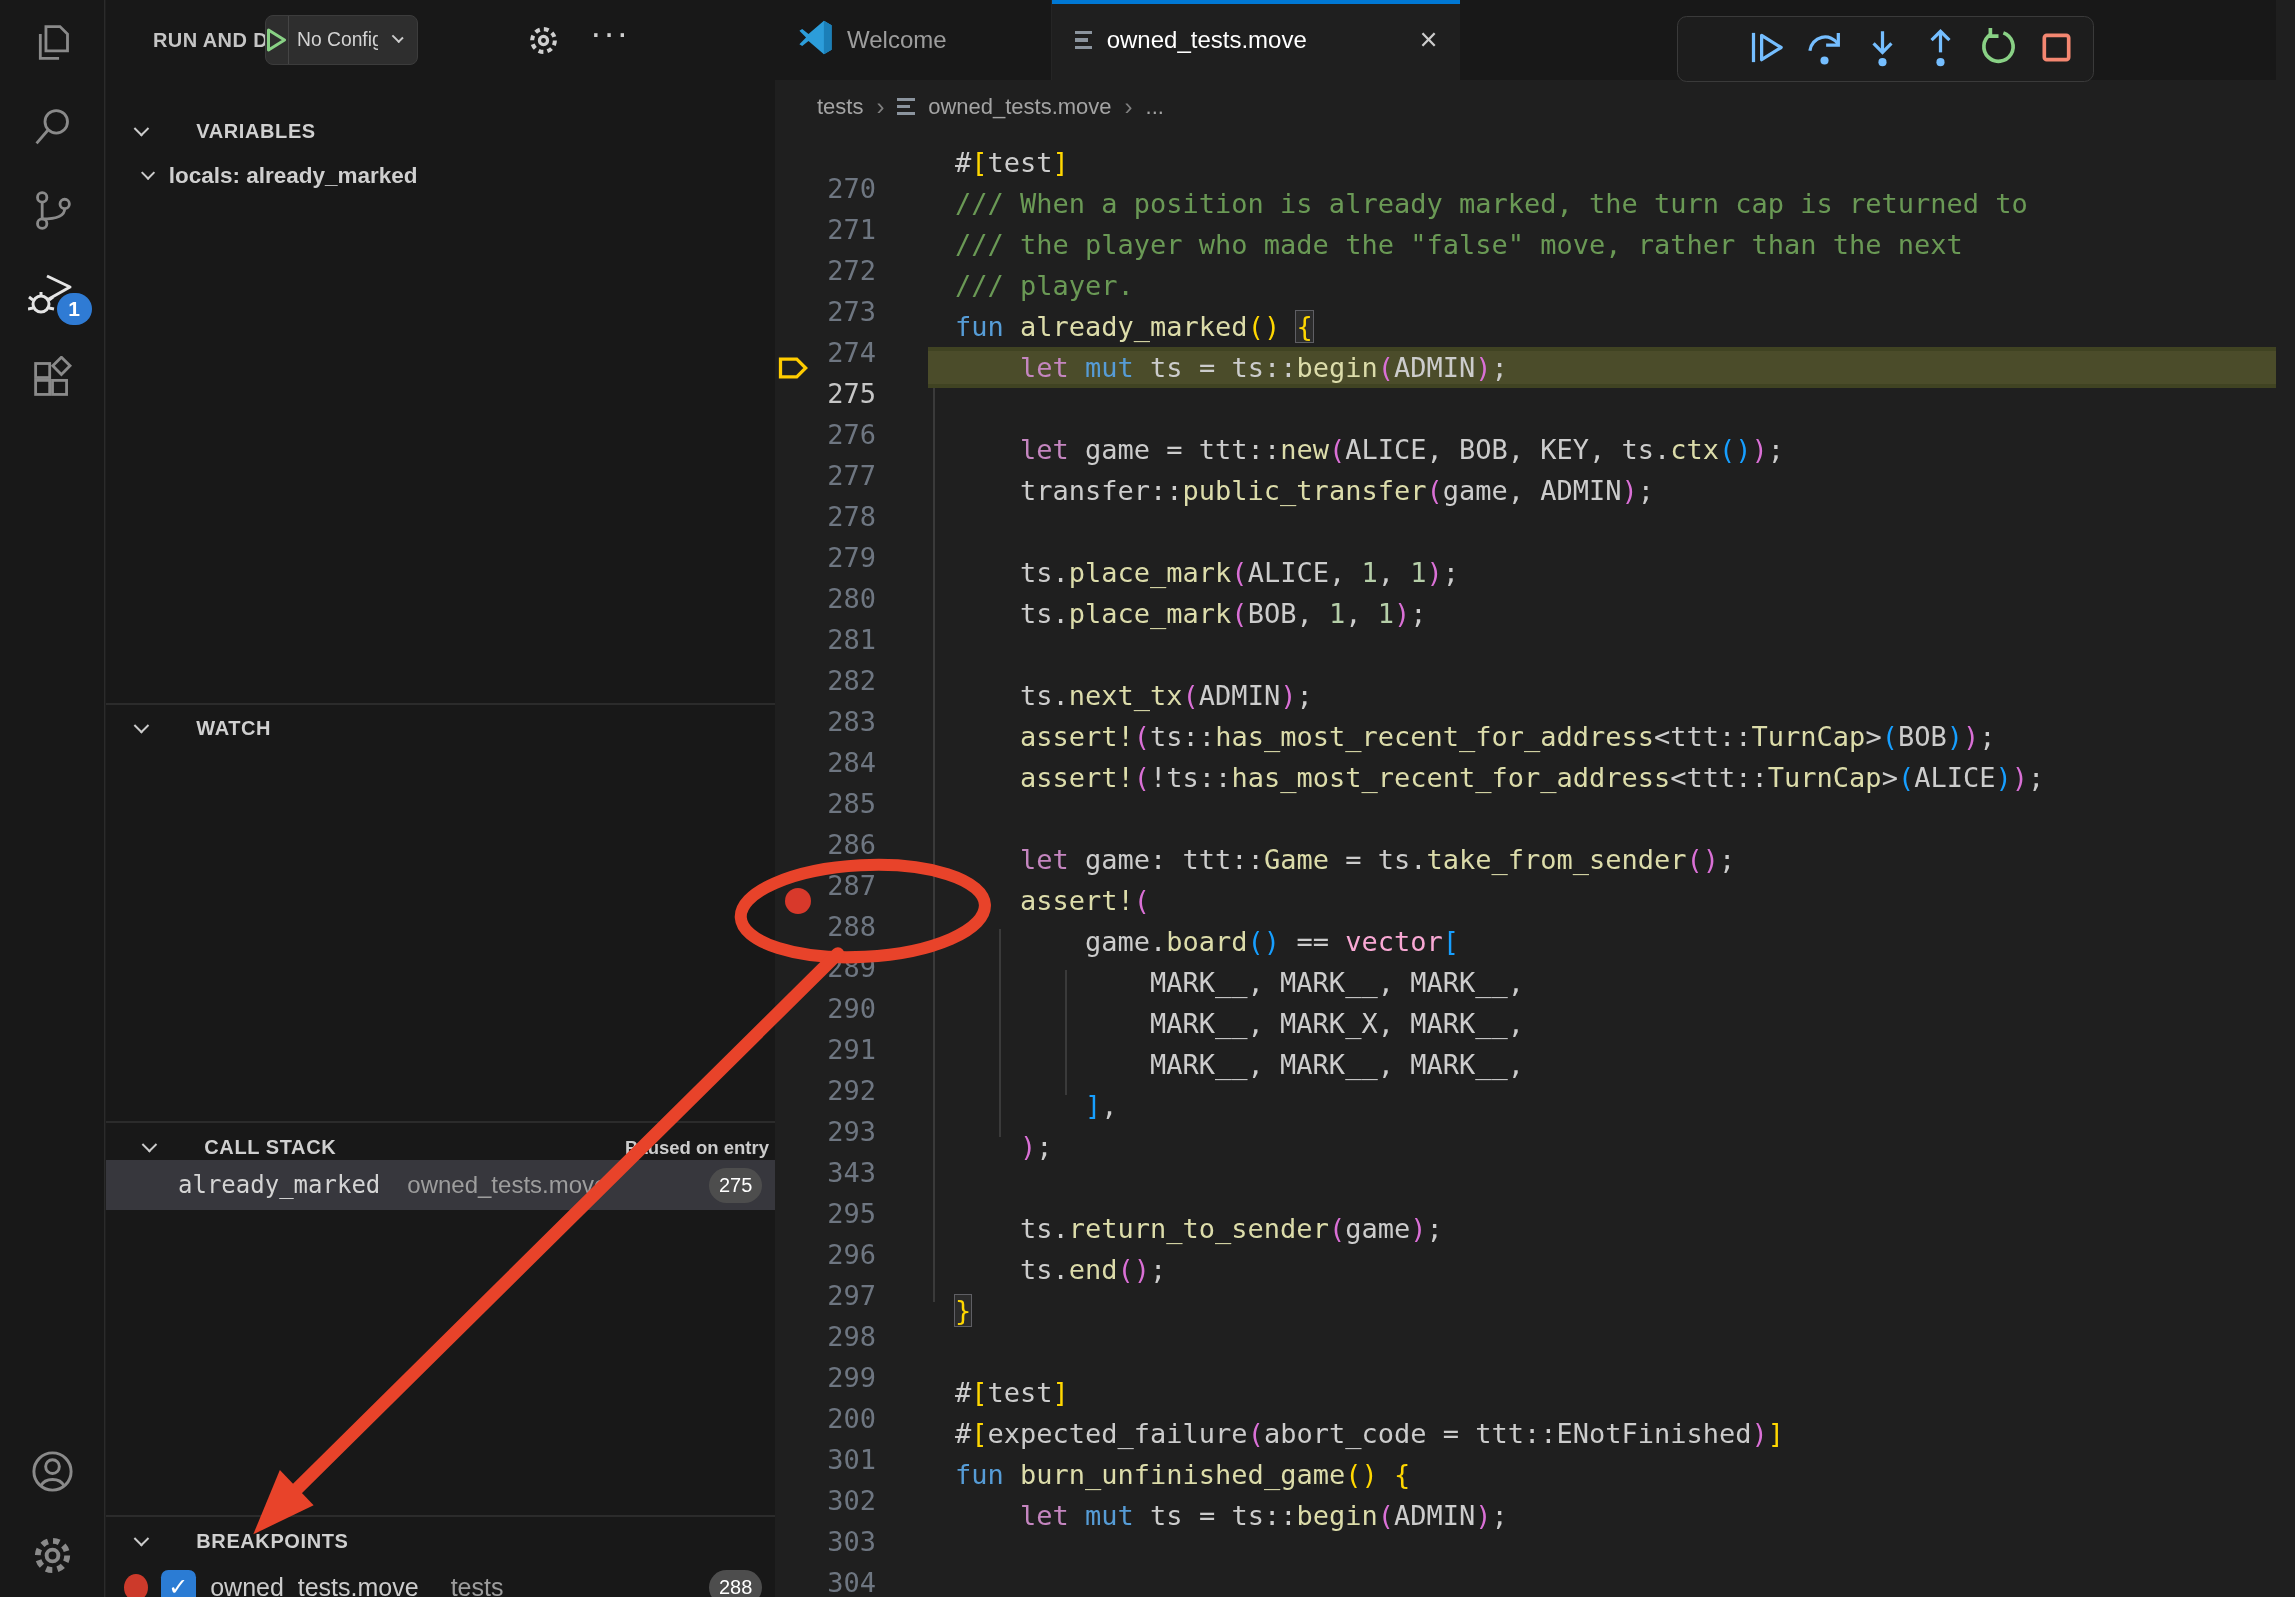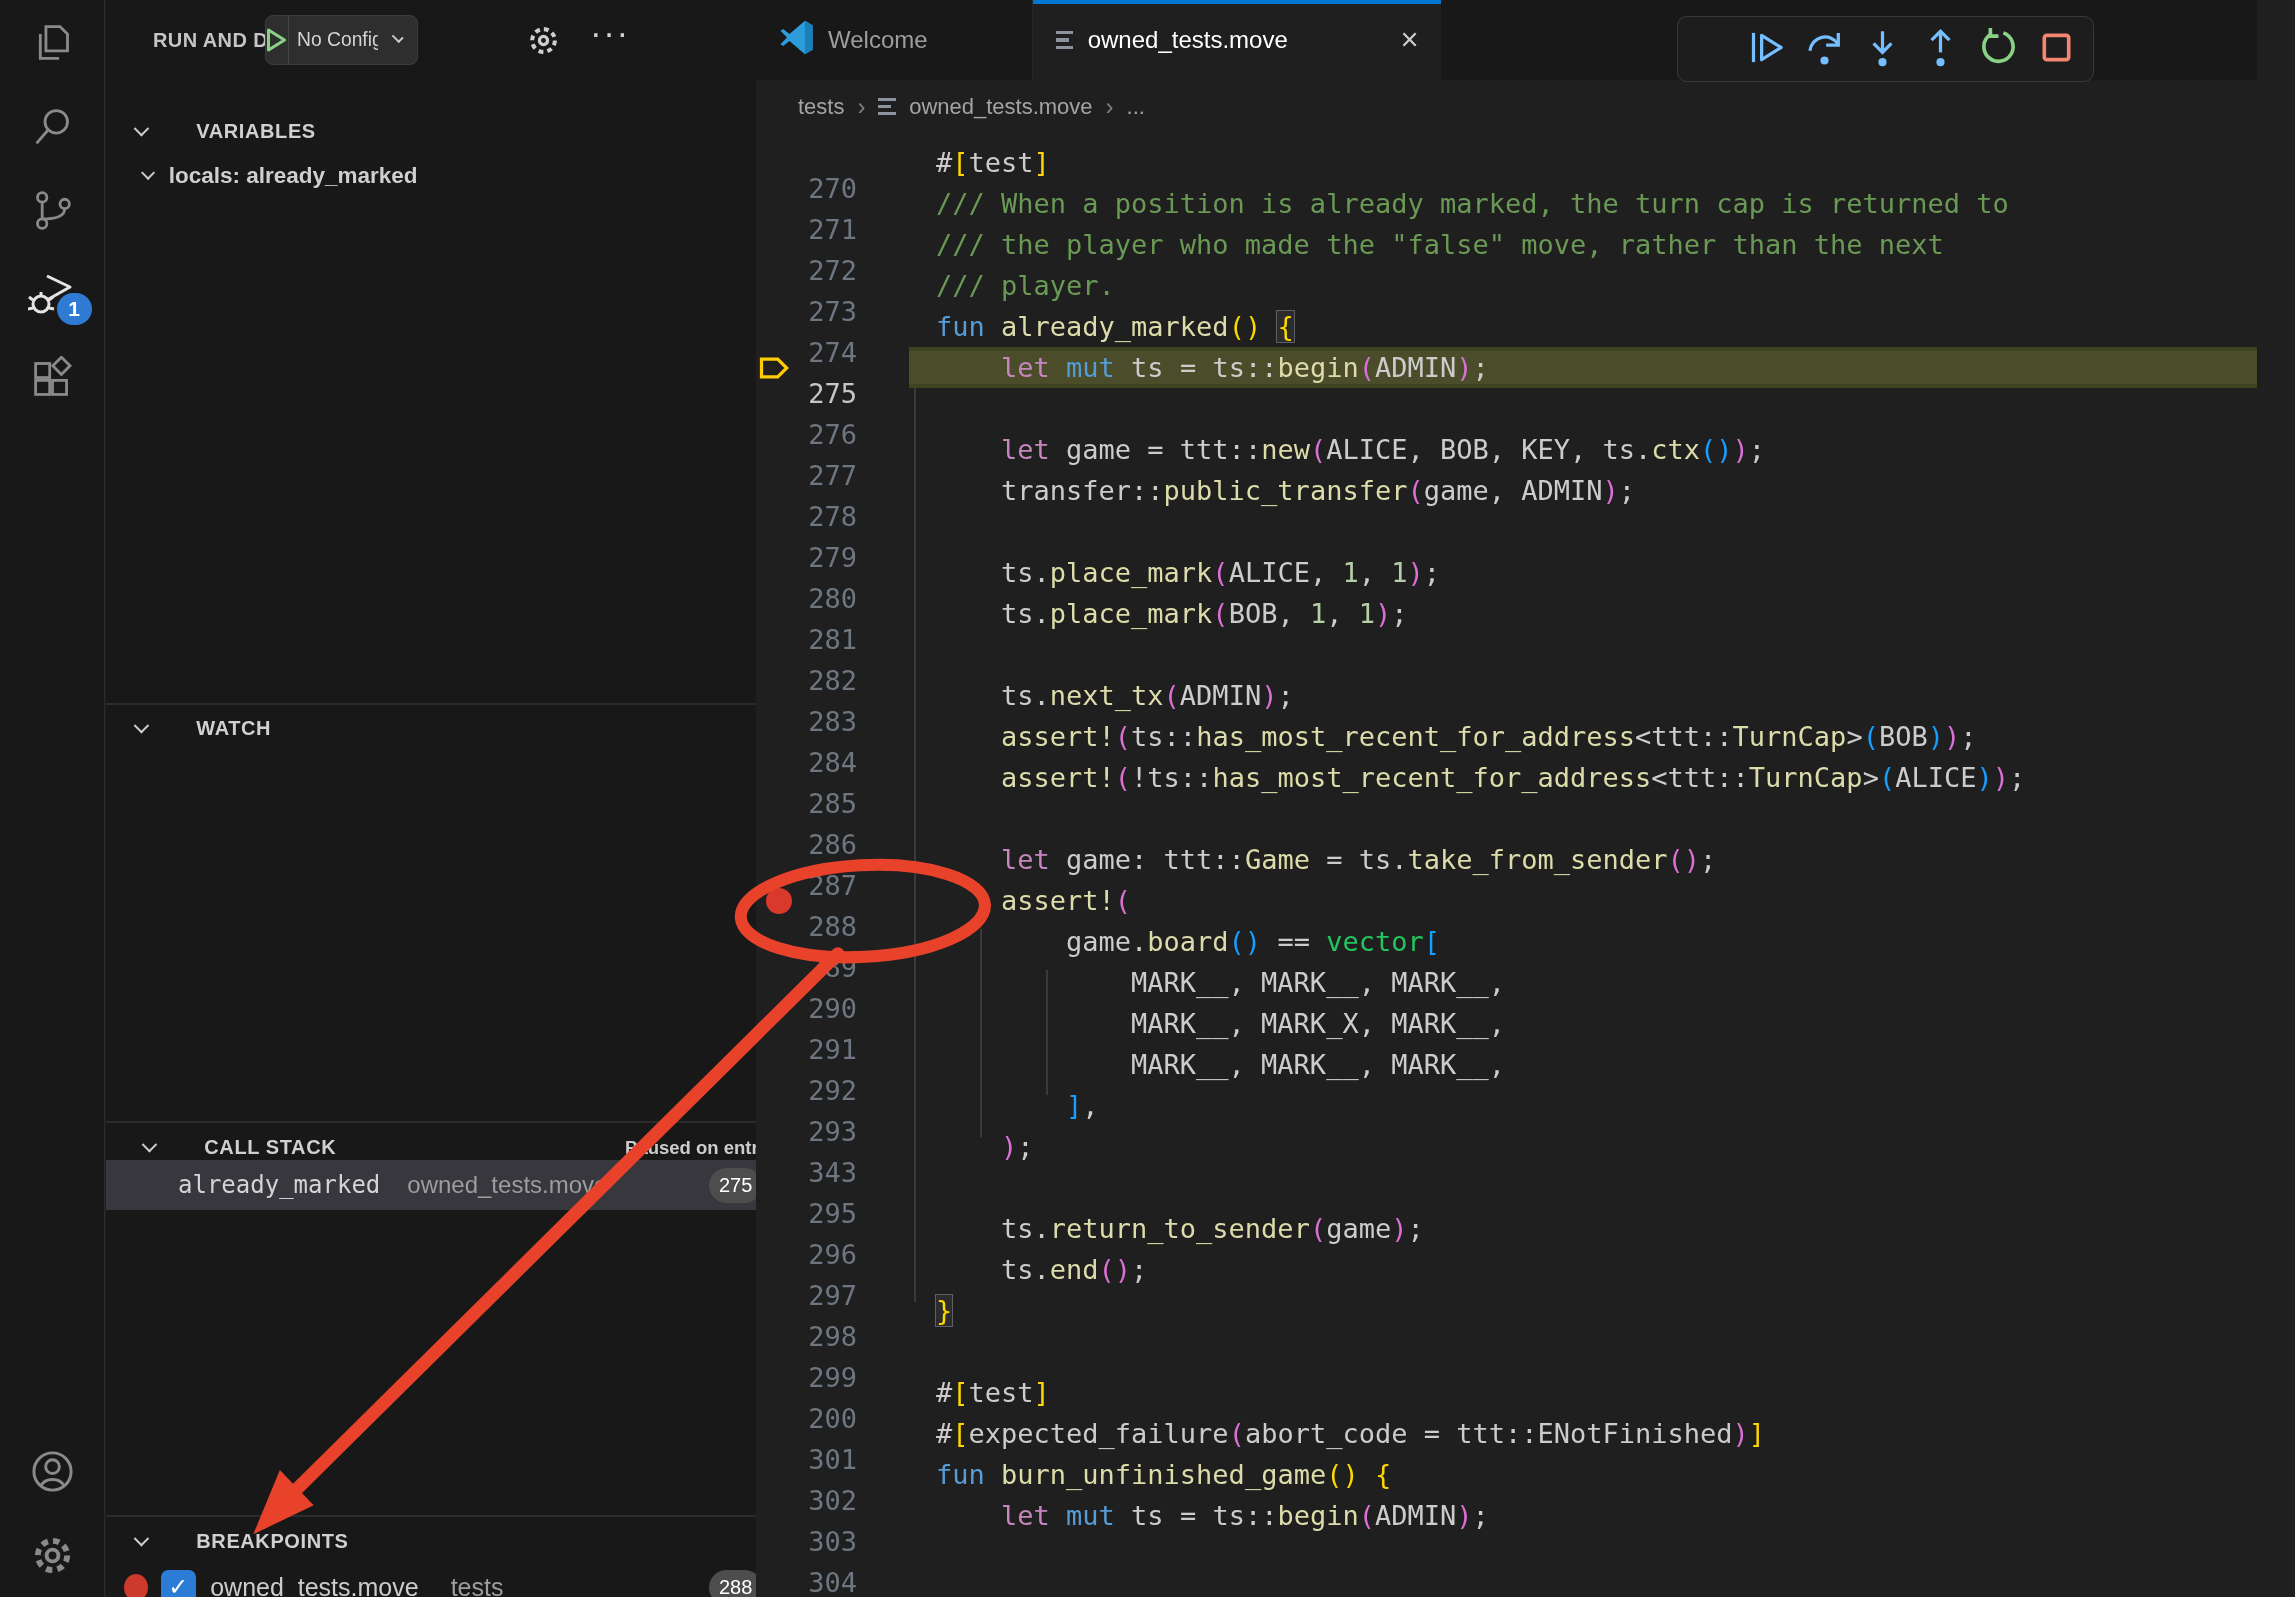--- a/index.html
+++ b/index.html
@@ -48,21 +48,21 @@
     min-width:51px; height:35px; border-radius:17.7px; display:flex; align-items:center; justify-content:center; padding:0 9.7px; }
 
   .bp-row { position:absolute; top:1562px; left:0; right:0; height:50px; display:flex; align-items:center; }
   .bp-dot-side { width:24px; height:27px; border-radius:50%; background:#cc3a2b; margin-left:17.7px; }
   .bp-check { width:35px; height:35px; border-radius:7.2px; background:#2b7cd4; color:#fff; font-size:24px;
     display:flex; align-items:center; justify-content:center; margin-left:13px; }
   .bp-file { font-size:25px; color:#cccccc; margin-left:14.5px; }
   .bp-dir { font-size:25px; color:#9d9d9d; margin-left:32px; }
 
   
-  #editor { position:absolute; left:756px; top:0; width:1501px; height:1597px; background:#1f1f1f; }
+  #editor { position:absolute; left:775px; top:0; width:1501px; height:1597px; background:#1f1f1f; }
   #tab-bar { position:absolute; top:0; left:0; right:0; height:80px; background:#181818; display:flex; }
   .tab { display:flex; align-items:center; height:80px; padding:0 22.5px; font-size:24px; position:relative; }
   .tab.inactive { width:277px; background:#181818; color:#9d9d9d; border-right:1.6px solid #252525; }
   .tab.active { width:408px; background:#1f1f1f; color:#ffffff; }
   .tab.active::before { content:""; position:absolute; top:0; left:0; right:0; height:4px; background:#0078d4; }
   .tab-label { margin-left:14.5px; white-space:nowrap; }
   .tab-close { margin-left:auto; font-size:31px; color:#cccccc; }
   .move-icon { display:inline-flex; flex-direction:column; gap:4px; }
   .move-icon i { display:block; height:3.2px; background:#8b949e; }
   .move-icon i:nth-child(1){ width:17.7px; } .move-icon i:nth-child(2){ width:13px; } .move-icon i:nth-child(3){ width:17.7px; }
@@ -77,21 +77,21 @@
   .cl .ln { position:absolute; left:0; top:0; width:101px; text-align:right;
     font-family:"DejaVu Sans Mono", monospace; font-size:27px; line-height:41px; color:#6e7681;margin-top:26px; }
   .cl.cur .ln { color:#c6c6c6; }
   .cl .ct { position:absolute; left:154px; top:0; white-space:pre;
     font-family:"DejaVu Sans Mono", monospace; font-size:27px; line-height:41px; color:#cccccc;margin-left:26px; }
   .curbg { position:absolute; left:153px; right:0; top:0; height:41px; background:#4b4c2a;
     border-top:4px solid #404322; border-bottom:4px solid #404322; }
   .curmark { position:absolute; left:3.2px; top:8px; }
   .bpdot { position:absolute; left:9.7px; top:8px; width:26px; height:26px; border-radius:50%; background:#d8392b; }
   .pl{color:#cccccc} .c{color:#6a9955} .kb{color:#569cd6} .kp{color:#c586c0} .fn{color:#dcdcaa}
-  .ty{color:#22c55e} .nu{color:#b5cea8} .b1{color:#ffd700} .b2{color:#da70d6} .b3{color:#179fff}
+  .ty{color:#f9a8d4} .nu{color:#b5cea8} .b1{color:#ffd700} .b2{color:#da70d6} .b3{color:#179fff}
   .b1m{color:#ffd700; outline:1.6px solid #5f5f64; outline-offset:0.8px; background:#2c2c2c;}
 
   
   #debug-toolbar { position:absolute; left:1677px; top:16px; width:417px; height:66px; background:#1d1d1d;
     border:1.6px solid #3a3a3a; border-radius:9.7px; display:flex; align-items:center; justify-content:space-around;
     padding:0 8px; z-index:20; }
   #debug-toolbar svg { fill:none; }
 
   
   #annotation { position:absolute; left:0; top:0; width:2295px; height:1597px; pointer-events:none; z-index:50; }

